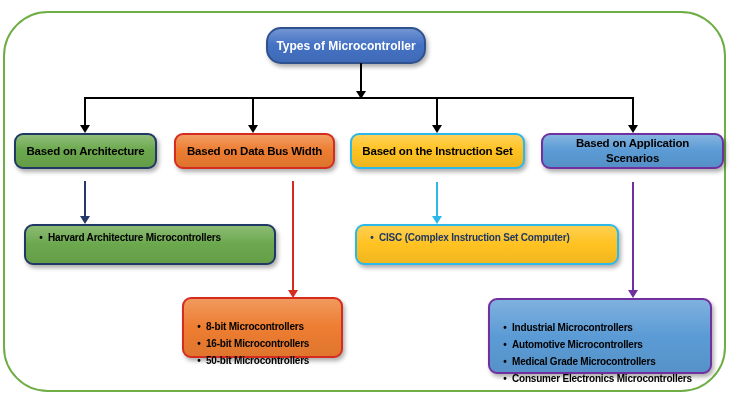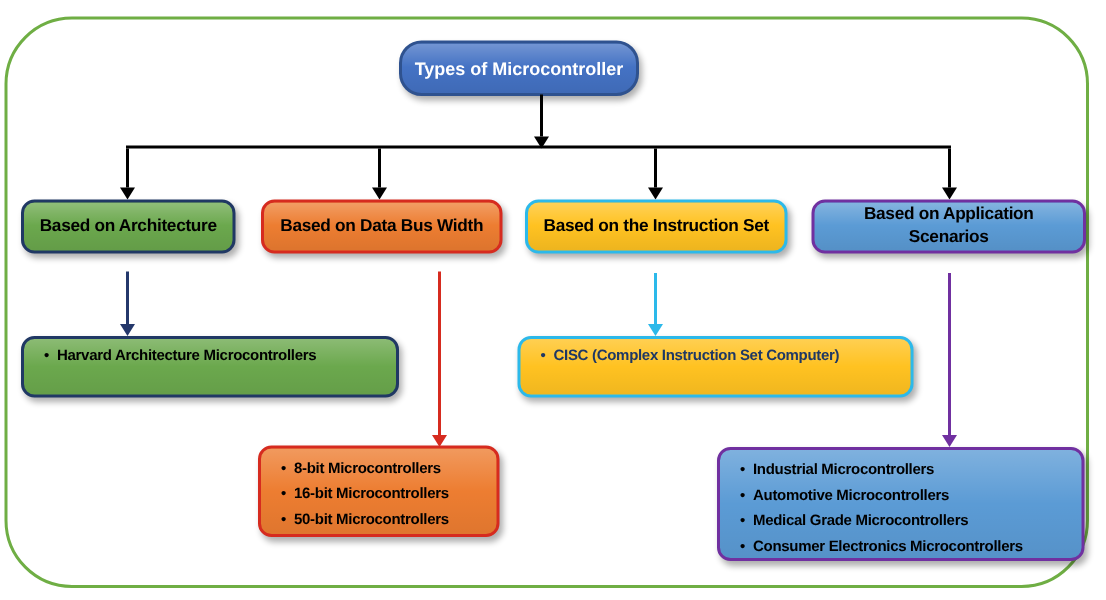--- a/index.html
+++ b/index.html
@@ -38,28 +38,29 @@
   .arrow-down {
     position: absolute; width: 0; height: 0;
     border-left: 5px solid transparent; border-right: 5px solid transparent;
     border-top-width: 8px; border-top-style: solid;
   }
 
   .list {
     position: absolute; border-style: solid; border-width: 2.5px; border-radius: 9px;
     box-shadow: 2px 3px 4px rgba(0,0,0,0.32);
     background-image: linear-gradient(to bottom, rgba(255,255,255,0.22), rgba(255,255,255,0) 50%, rgba(0,0,0,0.06));
+    margin-left: 10px;
   }
   .l0 { left: 14px;  top: 224px; width: 252px; height: 41px; }
   .l1 { left: 345px; top: 224px; width: 264px; height: 41px; }
   .l2 { left: 172px; top: 297px; width: 161px; height: 61px; }
-  .l3 { left: 478px; top: 298px; width: 245px; height: 76px; }
+  .l3 { left: 478px; top: 298px; width: 224px; height: 76px; }
   .list ul { list-style: none; padding: 4px 2px 0 8px; font-weight: bold; font-size: 10px; letter-spacing: -0.2px; }
   .list li { display: flex; white-space: nowrap; line-height: 16px; }
-  .l2 ul, .l3 ul { padding-top: 5px; }
+  .l2 ul, .l3 ul { padding-top: 19px; }
   .l2 li, .l3 li { line-height: 17px; }
   .list li::before { content: "\2022"; flex: 0 0 14px; width: 14px; text-align: center; }
 </style>
 </head>
 <body>
 
 <div class="stage">
   <div class="frame" style="border-color: rgb(111, 174, 68);"></div>
 
   <div class="node root-node" style="background-color: rgb(68, 114, 196); border-color: rgb(47, 82, 143); color: rgb(255, 255, 255);">

